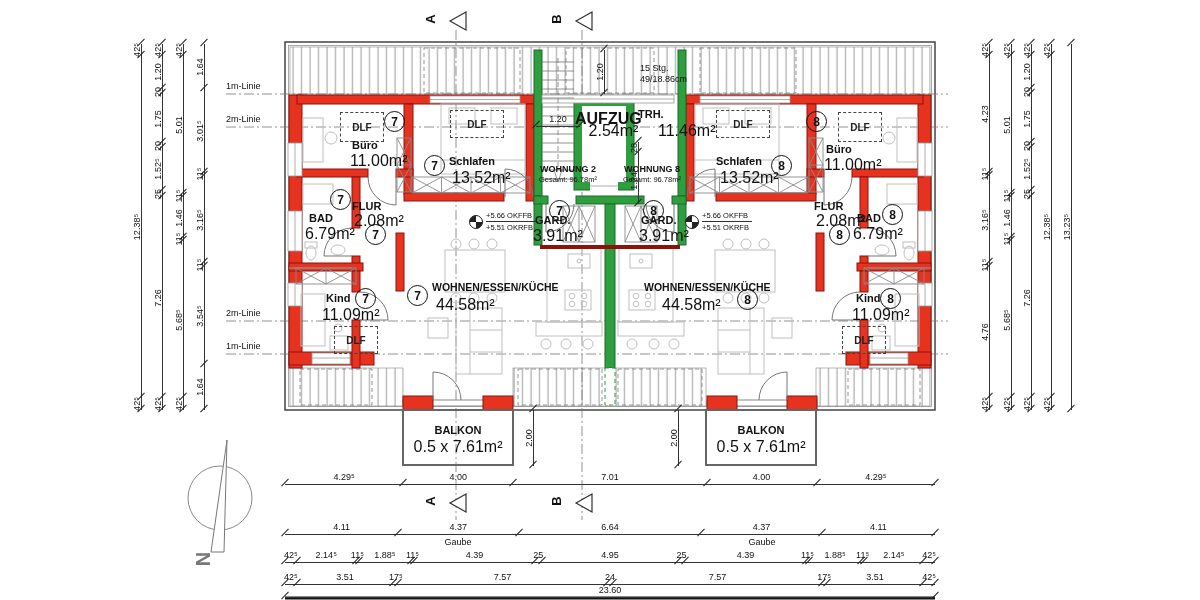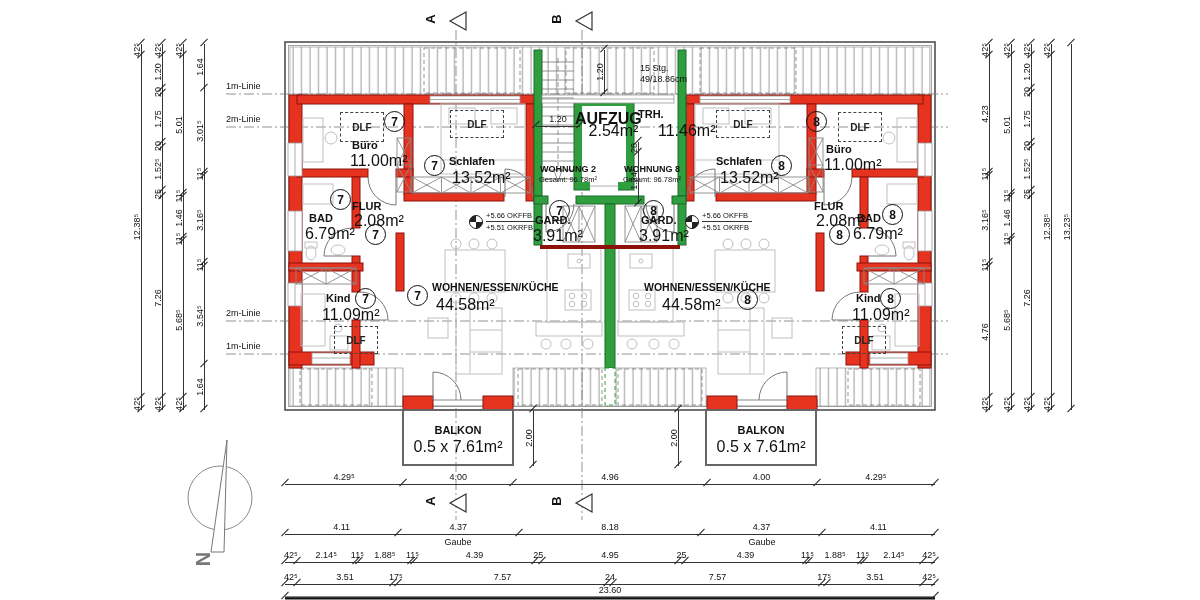--- a/index.html
+++ b/index.html
@@ -469,35 +469,35 @@
 <div class="chain" style="left:285px;top:484px;width:650px">
       <div class="cline h"></div>
       <div class="ctick" style="left: -5px; top: -2px;"></div>
       <div class="ctick" style="left: 113.294px; top: -2px;"></div>
       <div class="ctick" style="left: 223.464px; top: -2px;"></div>
       <div class="ctick" style="left: 416.536px; top: -2px;"></div>
       <div class="ctick" style="left: 526.706px; top: -2px;"></div>
       <div class="ctick" style="left: 645px; top: -2px;"></div>
       <div class="clabel" style="left: 59.1472px; top: -12px; transform: translateX(-50%);">4.29⁵</div>
       <div class="clabel" style="left: 173.379px; top: -12px; transform: translateX(-50%);">4.00</div>
-      <div class="clabel" style="left: 325px; top: -12px; transform: translateX(-50%);">4.96</div>
+      <div class="clabel" style="left: 325px; top: -12px; transform: translateX(-50%);">7.01</div>
       <div class="clabel" style="left: 476.621px; top: -12px; transform: translateX(-50%);">4.00</div>
       <div class="clabel" style="left: 590.853px; top: -12px; transform: translateX(-50%);">4.29⁵</div>
     </div>
 <div class="chain" style="left:285px;top:534px;width:650px">
       <div class="cline h"></div>
       <div class="ctick" style="left: -5px; top: -2px;"></div>
       <div class="ctick" style="left: 108.199px; top: -2px;"></div>
       <div class="ctick" style="left: 228.559px; top: -2px;"></div>
       <div class="ctick" style="left: 411.441px; top: -2px;"></div>
       <div class="ctick" style="left: 531.801px; top: -2px;"></div>
       <div class="ctick" style="left: 645px; top: -2px;"></div>
       <div class="clabel" style="left: 56.5996px; top: -12px; transform: translateX(-50%);">4.11</div>
       <div class="clabel" style="left: 173.379px; top: -12px; transform: translateX(-50%);">4.37</div>
-      <div class="clabel" style="left: 325px; top: -12px; transform: translateX(-50%);">8.18</div>
+      <div class="clabel" style="left: 325px; top: -12px; transform: translateX(-50%);">6.64</div>
       <div class="clabel" style="left: 476.621px; top: -12px; transform: translateX(-50%);">4.37</div>
       <div class="clabel" style="left: 593.4px; top: -12px; transform: translateX(-50%);">4.11</div>
     </div>
 <div class="chain" style="left:285px;top:562px;width:650px">
       <div class="cline h"></div>
       <div class="ctick" style="left: -5px; top: -2px;"></div>
       <div class="ctick" style="left: 6.70551px; top: -2px;"></div>
       <div class="ctick" style="left: 65.7839px; top: -2px;"></div>
       <div class="ctick" style="left: 68.9513px; top: -2px;"></div>
       <div class="ctick" style="left: 120.869px; top: -2px;"></div>

